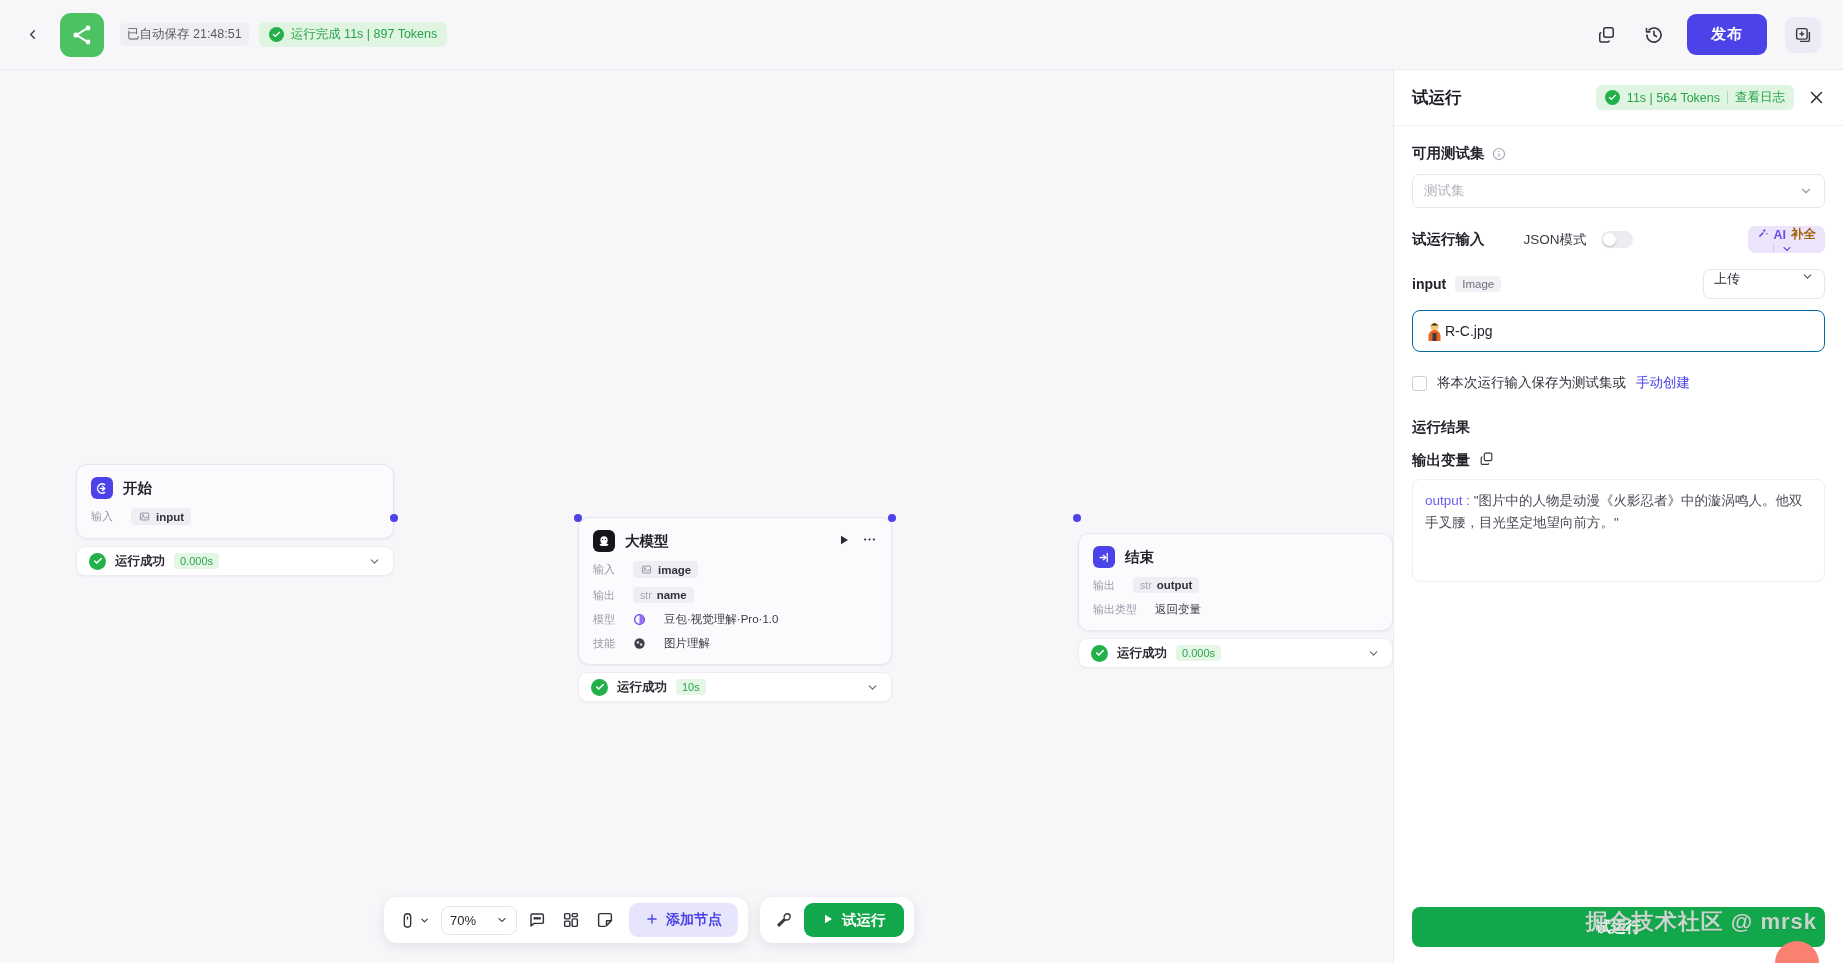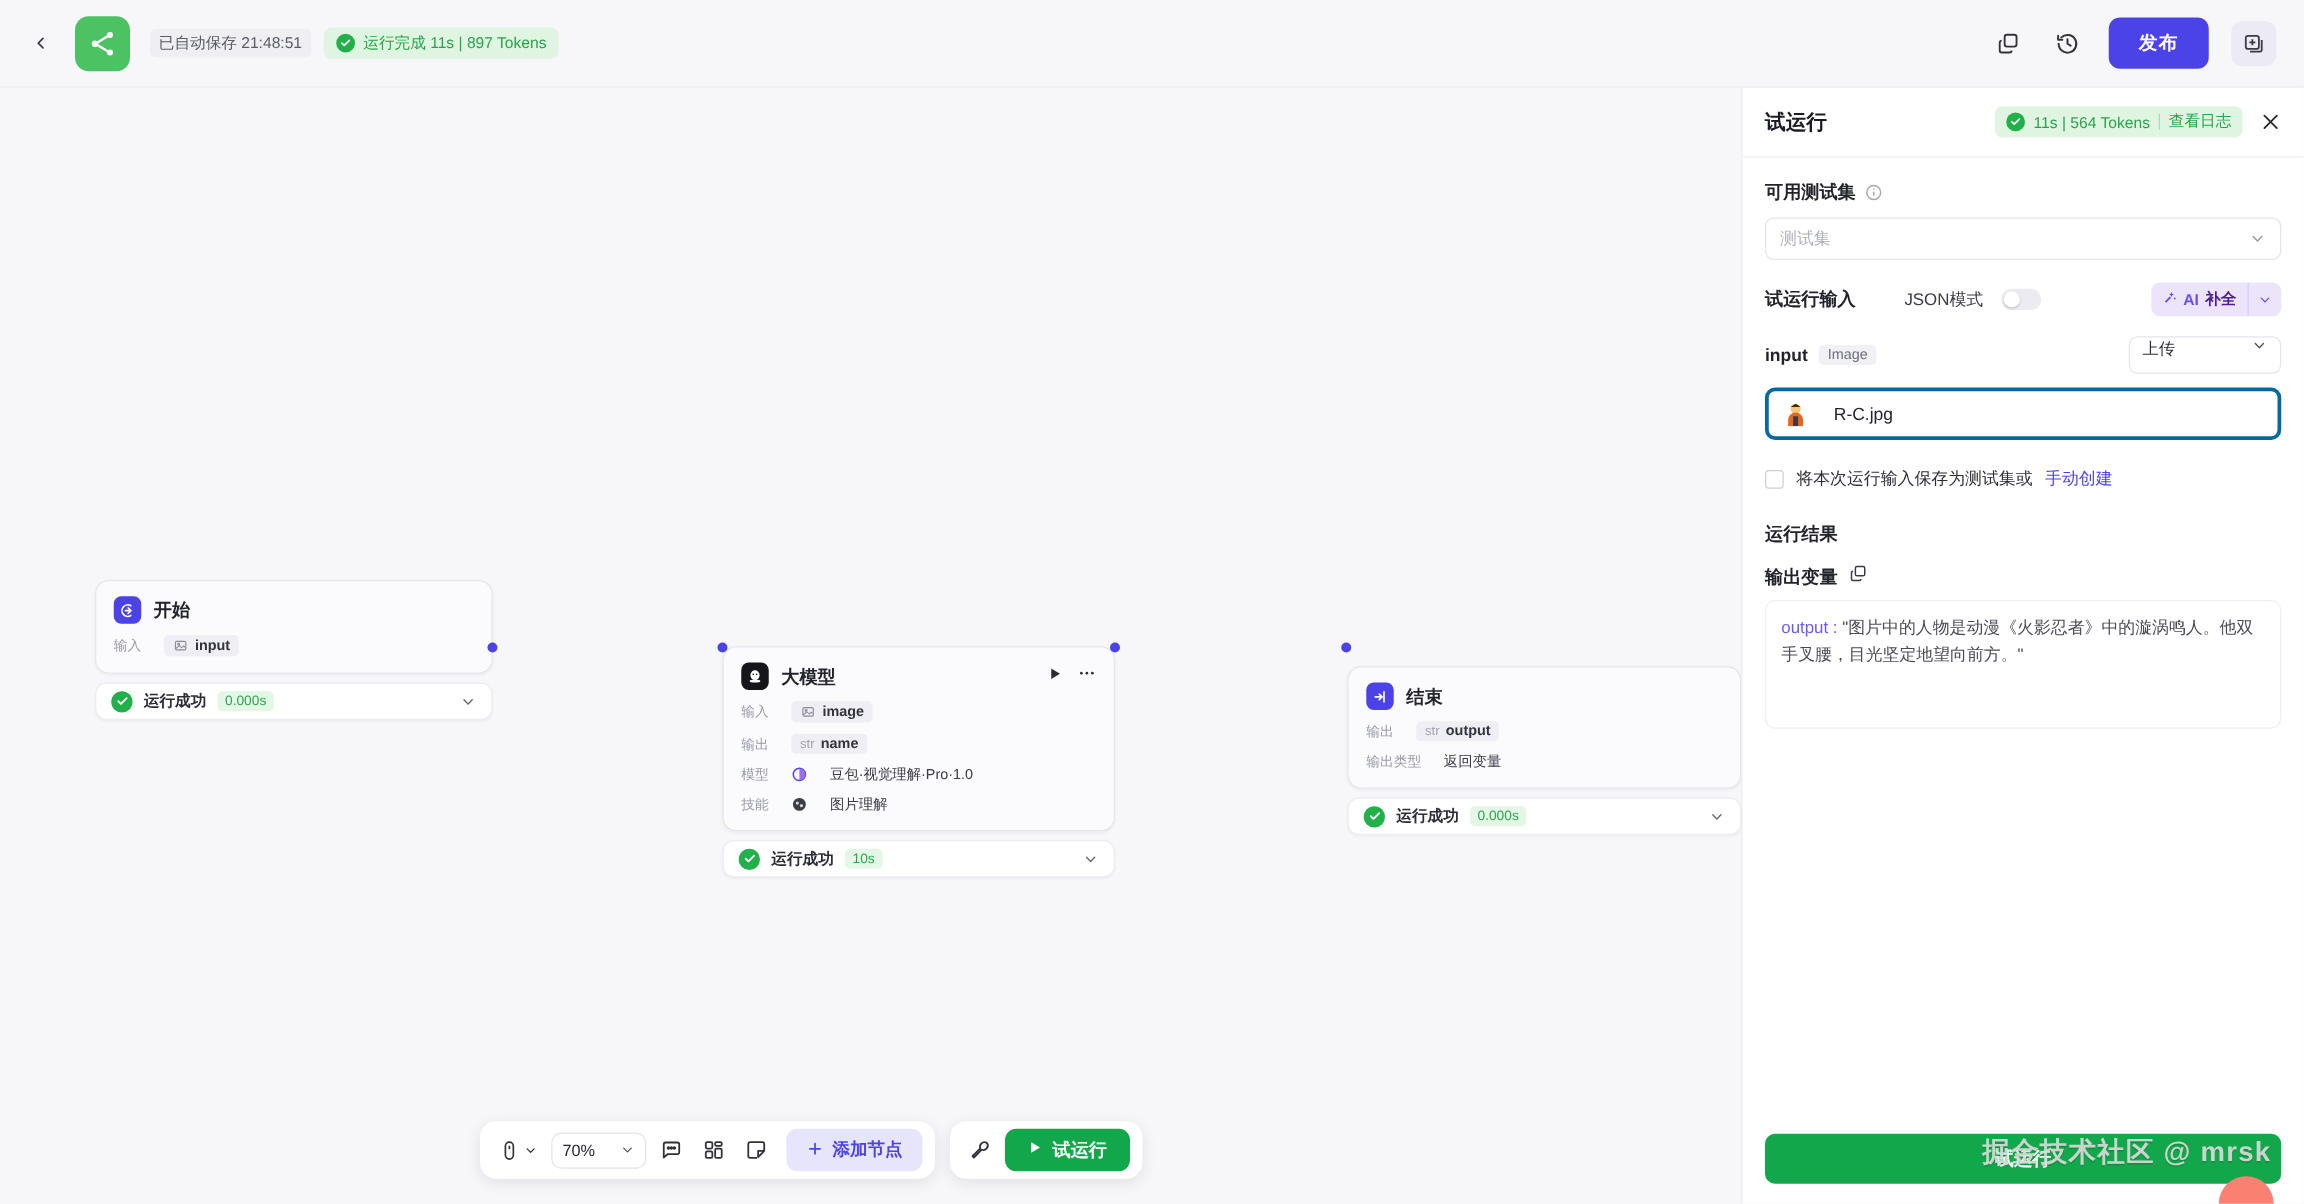--- a/index.html
+++ b/index.html
@@ -135,38 +135,38 @@
     margin-top: 11px; height: 34px; border: 1px solid #e5e5ed; border-radius: 7px;
     display: flex; align-items: center; padding: 0 11px; font-size: 13.5px; color: #b0b0bc; cursor: pointer;
   }
   .select-box .chev { color: #9a9aa8; }
   .subhead-row { margin-top: 18px; display: flex; align-items: center; gap: 14px; }
   .json-mode { font-size: 13.5px; color: #3a3a45; margin-left: 25px; }
   .toggle { width: 32px; height: 17px; border-radius: 9px; background: #ebebf1; position: relative; cursor: pointer; }
   .toggle::after { content: ""; position: absolute; left: 2px; top: 2px; width: 13px; height: 13px; border-radius: 50%; background: #fff; box-shadow: 0 1px 2px rgba(0,0,0,.2); }
   .ai-btn {
     margin-left: auto; display: flex; align-items: center; background: #ece4fb;
-    border-radius: 7px; height: 27px; overflow: hidden; cursor: pointer;
+    border-radius: 7px; height: 27px; overflow: hidden; cursor: pointer; flex-direction: column;
   }
   .ai-btn .lbl { display: flex; align-items: center; gap: 5px; padding: 0 9px; font-size: 12.5px; font-weight: bold; }
   .ai-txt-a { color: #6b4de8; }
-  .ai-txt-b { color: #4c1d95; }
+  .ai-txt-b { color: #a16207; }
   .ai-btn .caret { border-left: 1px solid #dcc9f4; padding: 0 7px; display: flex; align-items: center; color: #6b4de8; height: 100%; }
 
   .field-row { margin-top: 16px; display: flex; align-items: center; gap: 9px; }
   .field-name { font-size: 14px; font-weight: bold; color: #23232c; }
   .type-tag { background: #f0f0f5; color: #6f6f7d; font-size: 11.5px; border-radius: 4px; padding: 2px 7px; }
   .upload-sel {
     margin-left: auto; width: 122px; height: 30px; border: 1px solid #e5e5ed; border-radius: 7px;
     display: flex; justify-content: space-between; padding: 0 10px;
     font-size: 13px; color: #2d2d38; cursor: pointer;
   }
   .file-box {
-    margin-top: 11px; height: 42px; border: 3px solid #0369a1; border-radius: 8px;
-    display: flex; align-items: center; gap: 22px; padding: 0 13px; cursor: pointer;
+    margin-top: 11px; height: 42px; border: 1px solid #0369a1; border-radius: 8px;
+    display: flex; align-items: center; gap: 2px; padding: 0 13px; cursor: pointer;
   }
   .file-thumb { width: 17px; height: 19px; flex: 0 0 auto; }
   .file-name { font-size: 14px; color: #23232c; }
   .save-row { margin-top: 22px; display: flex; align-items: center; gap: 10px; font-size: 13.5px; color: #2d2d38; }
   .cbox { width: 15px; height: 15px; border: 1px solid #cfcfda; border-radius: 3px; cursor: pointer; flex: 0 0 auto; }
   .link { color: #4b43e8; cursor: pointer; }
   .res-title { margin-top: 26px; font-size: 14.5px; font-weight: bold; color: #23232c; }
   .out-row { margin-top: 14px; display: flex; align-items: center; gap: 9px; }
   .out-label { font-size: 14.5px; font-weight: bold; color: #23232c; }
   .out-box {

